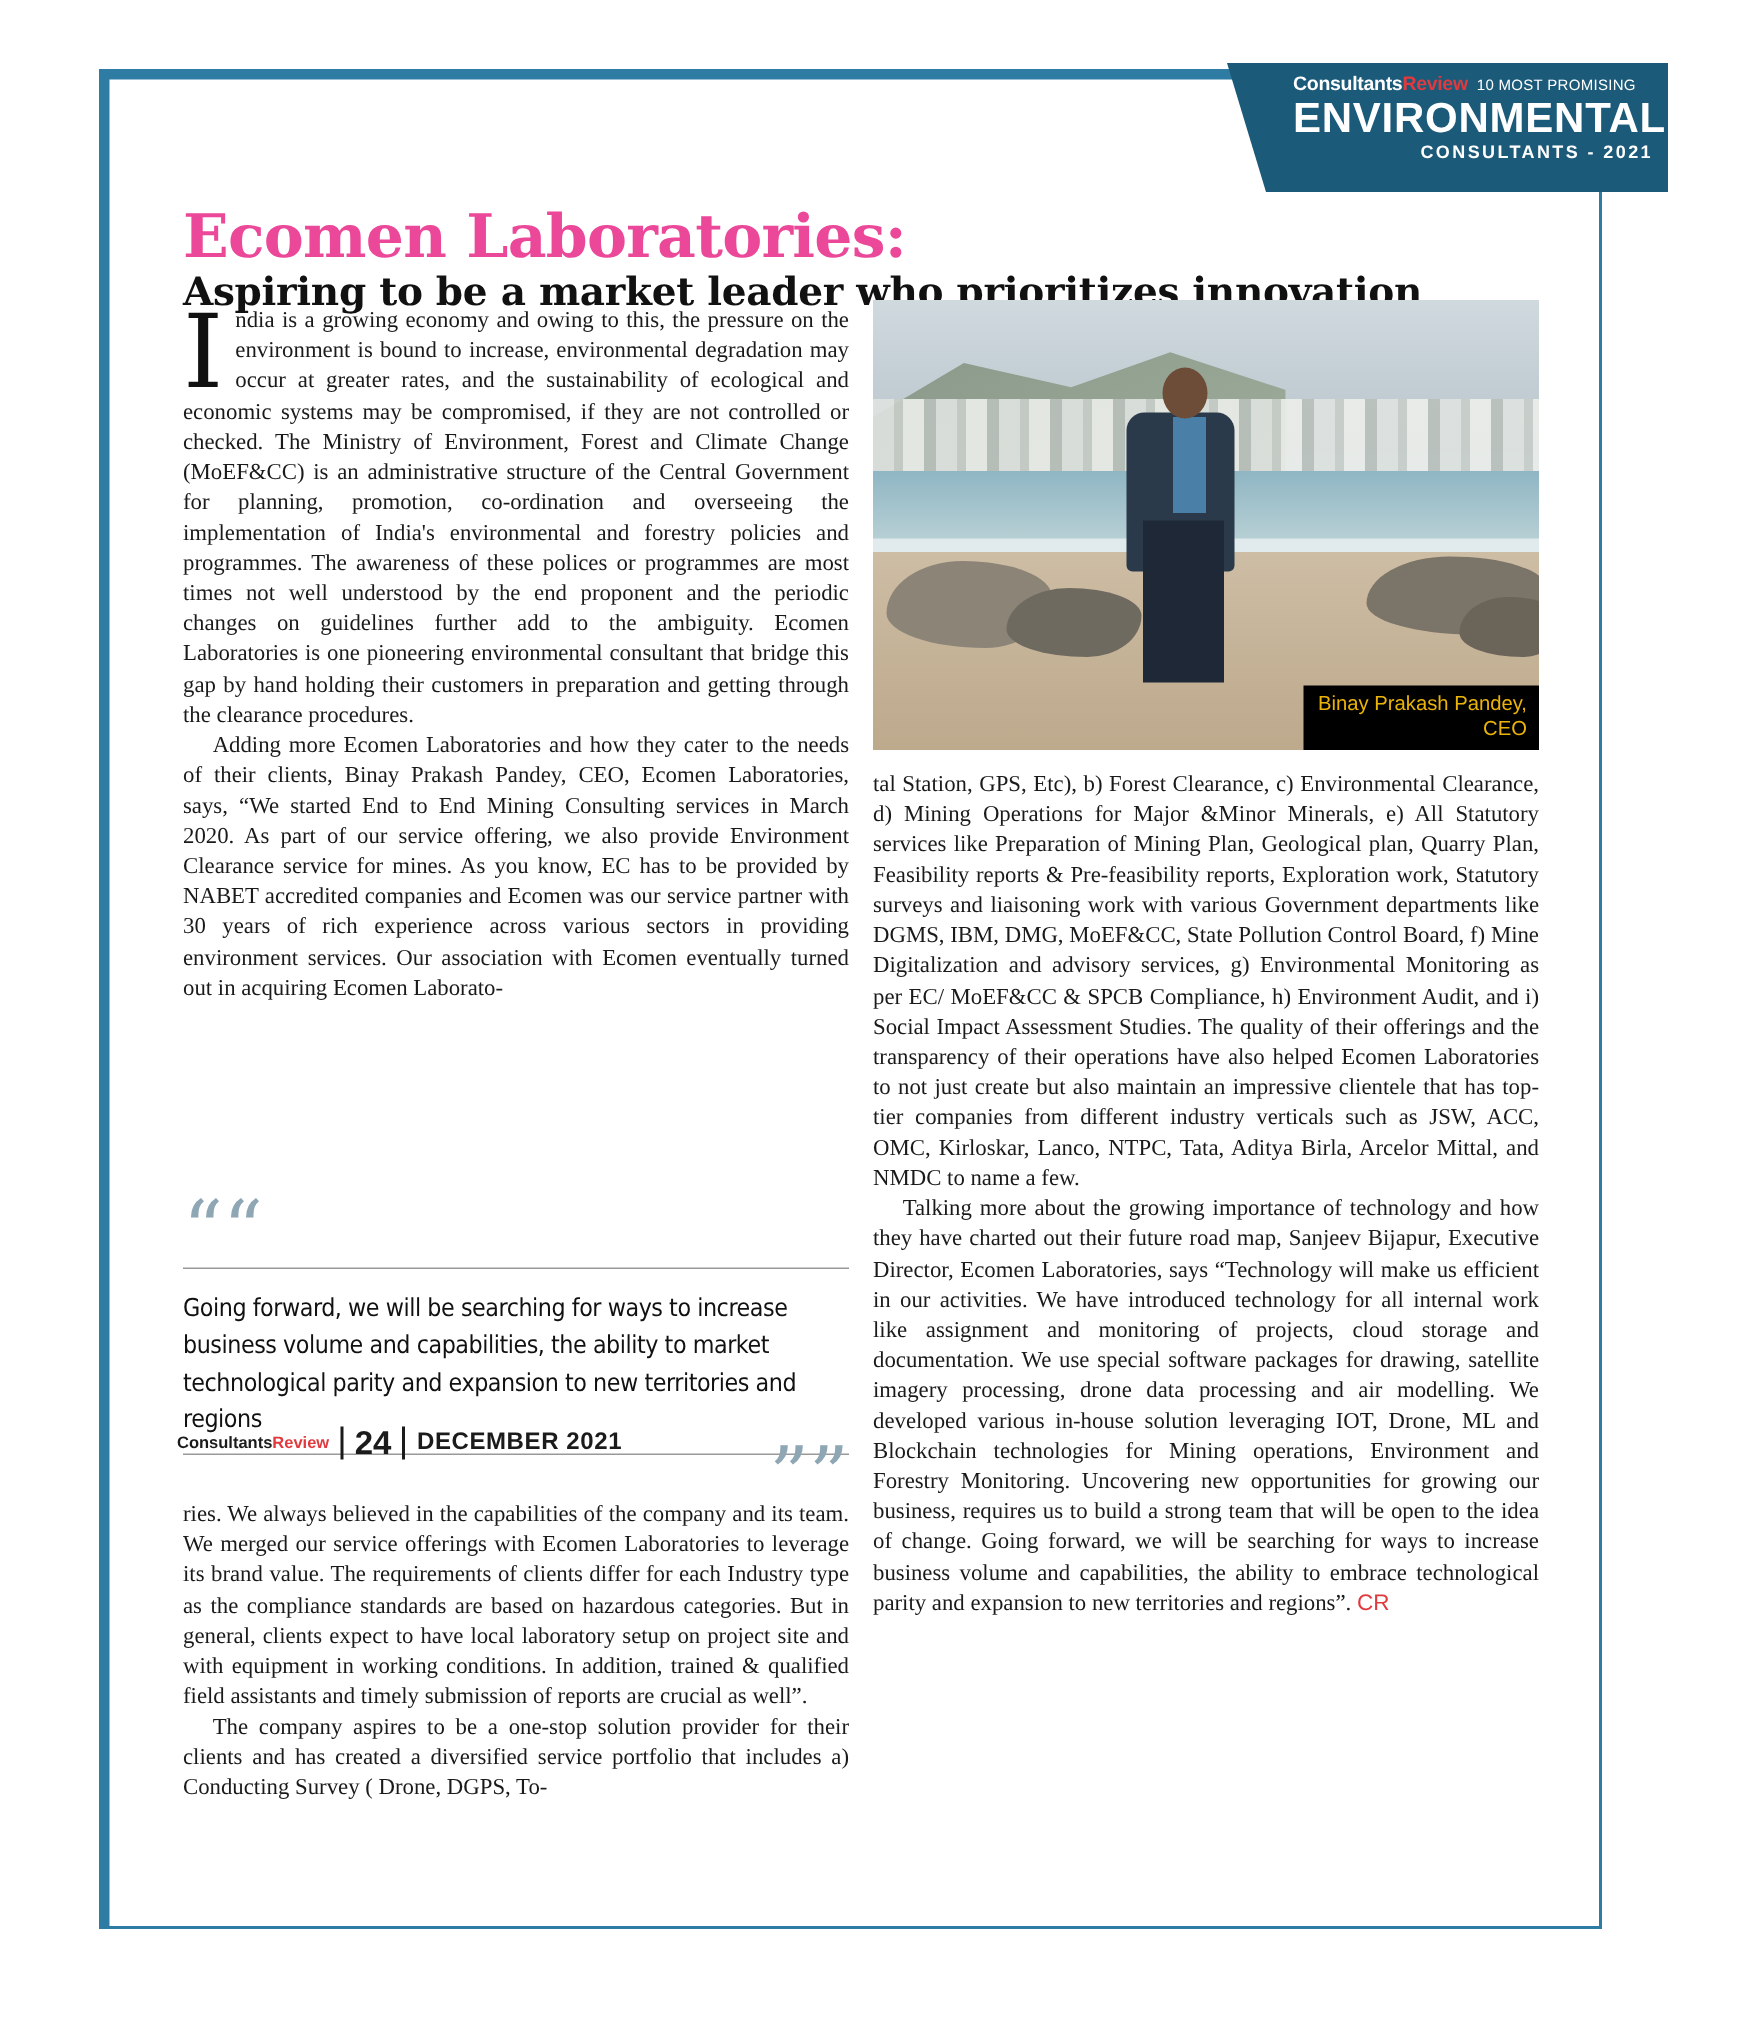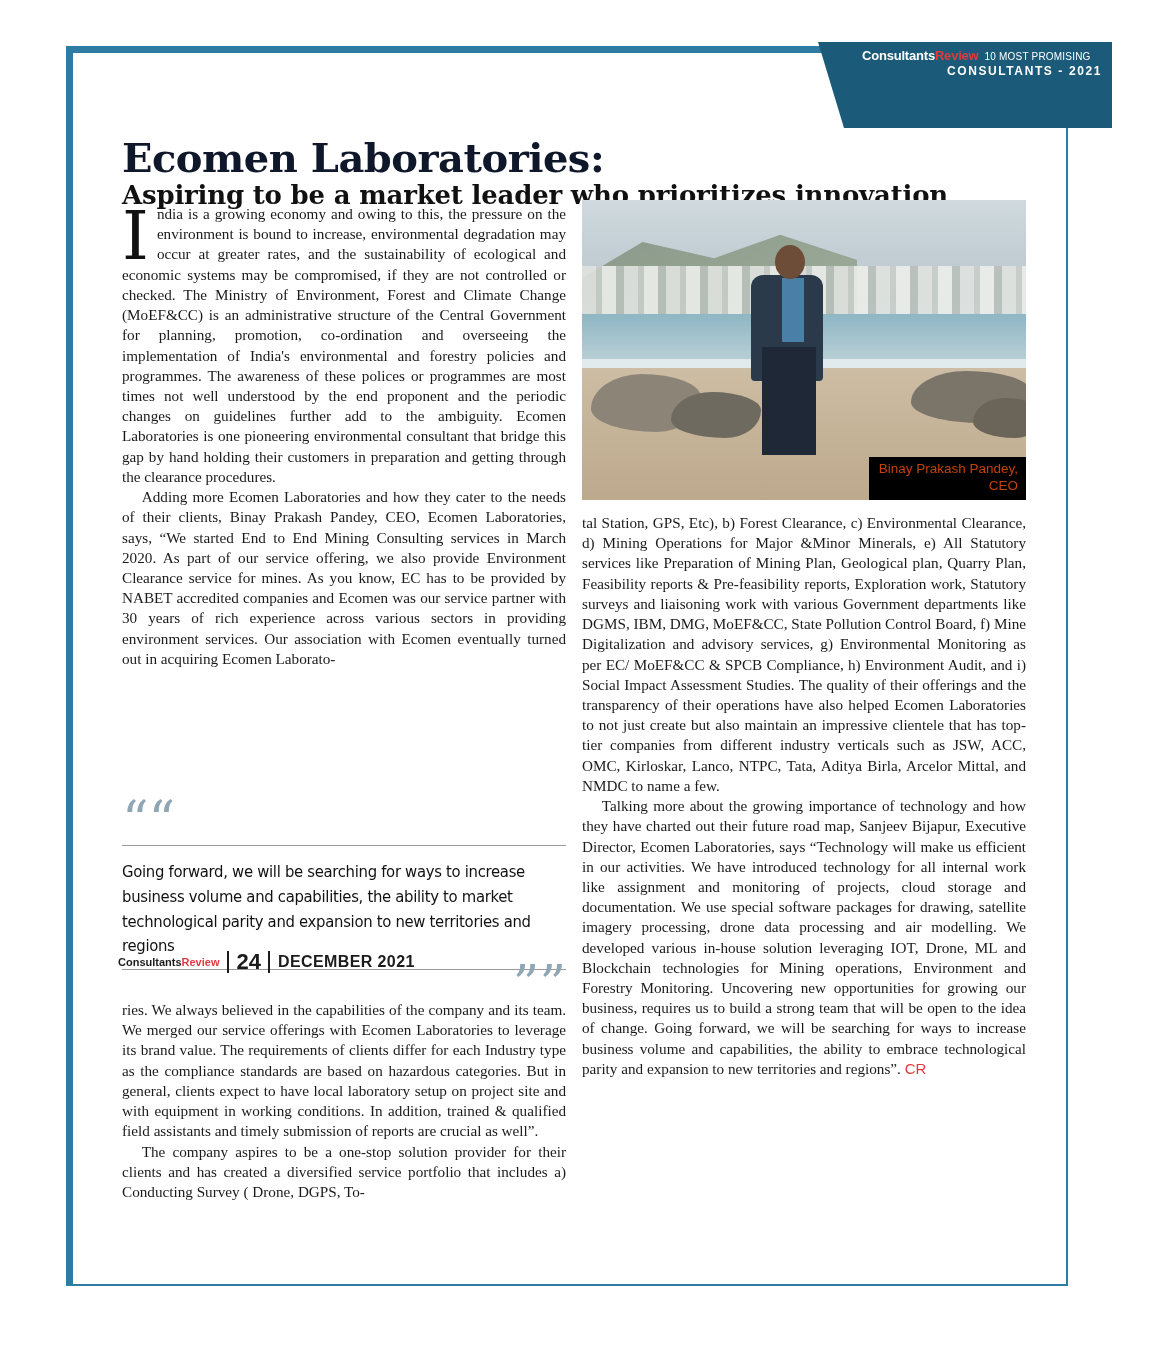--- a/index.html
+++ b/index.html
@@ -85,21 +85,21 @@
     margin-top: 1px;
   }
 
   
   .title {
     position: absolute;
     left: 122px; top: 98px;
     font-family: "DejaVu Serif", serif;
     font-weight: bold;
     font-size: 40px;
-    color: #0f172a;
+    color: #ec4899;
     letter-spacing: -0.5px;
     margin-top: 36px;
   }
   .subtitle {
     position: absolute;
     left: 122px; top: 158px;
     font-family: "DejaVu Serif", serif;
     font-size: 26px;
     color: #111;
     letter-spacing: -0.2px;
@@ -198,21 +198,21 @@
   }
   .person-legs {
     position: absolute; left: 40.5%; top: 49%;
     width: 54px; height: 108px;
     background: #1e2836;
   }
   .caption {
     position: absolute;
     right: 0; bottom: 0;
     background: #000;
-    color: #c2410c;
+    color: #eab308;
     font-family: "Liberation Sans", sans-serif;
     font-size: 13.5px;
     line-height: 1.25;
     padding: 4px 8px 5px 10px;
     text-align: right;
   }
 
   
   .pullquote {
     position: absolute;
@@ -294,20 +294,21 @@
 
   <div class="frame-border"></div>
   <div class="frame-left-bar"></div>
   <div class="frame-top-bar"></div>
 
   <div class="corner-tag">
     <div class="ct-line1">
       <span class="ct-brand"><span>Consultants</span><span class="b-red">Review</span></span>
       <span class="ct-promise">10 MOST PROMISING</span>
     </div>
+    <div class="ct-main">ENVIRONMENTAL</div>
     <div class="ct-sub">CONSULTANTS - 2021</div>
   </div>
 
   <h1 class="title">Ecomen Laboratories:</h1>
   <h2 class="subtitle">Aspiring to be a market leader who prioritizes innovation</h2>
 
   <div class="photo">
     <div class="sky"></div>
     <div class="hill"></div>
     <div class="buildings"></div>

